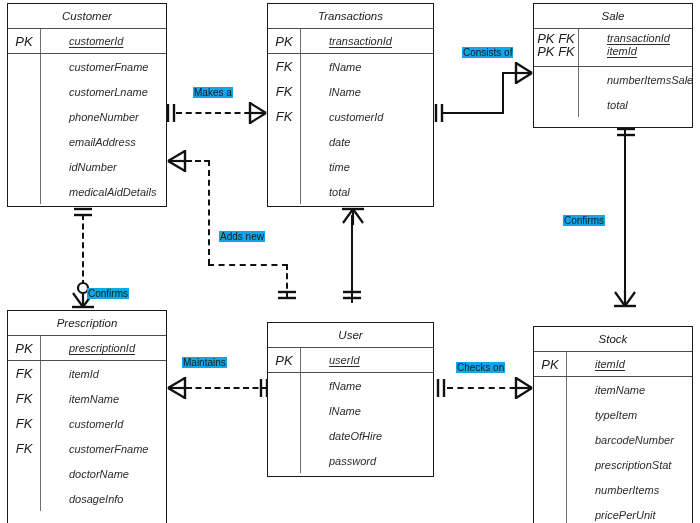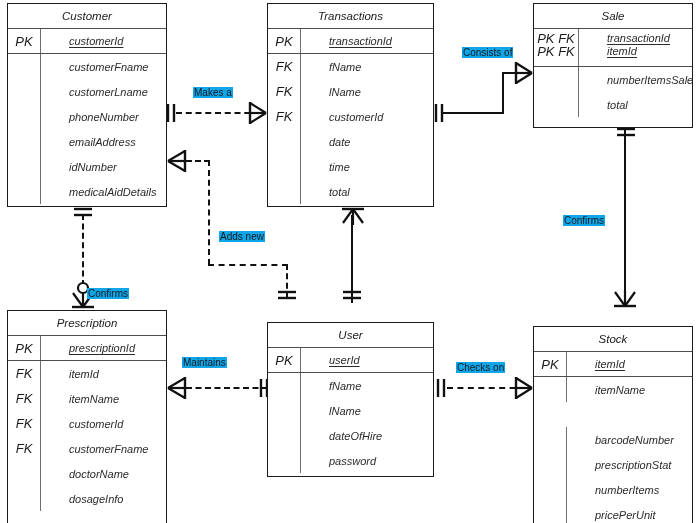--- a/index.html
+++ b/index.html
@@ -395,20 +395,21 @@
       <div class="name-cell">
         <u>itemId</u>
       </div>
     </div>
     <div class="attr-row">
       <div class="key-cell"></div>
       <div class="name-cell">itemName</div>
     </div>
     <div class="attr-row">
       <div class="key-cell"></div>
+      <div class="name-cell">typeItem</div>
     </div>
     <div class="attr-row">
       <div class="key-cell"></div>
       <div class="name-cell">barcodeNumber</div>
     </div>
     <div class="attr-row">
       <div class="key-cell"></div>
       <div class="name-cell">prescriptionStat</div>
     </div>
     <div class="attr-row">

